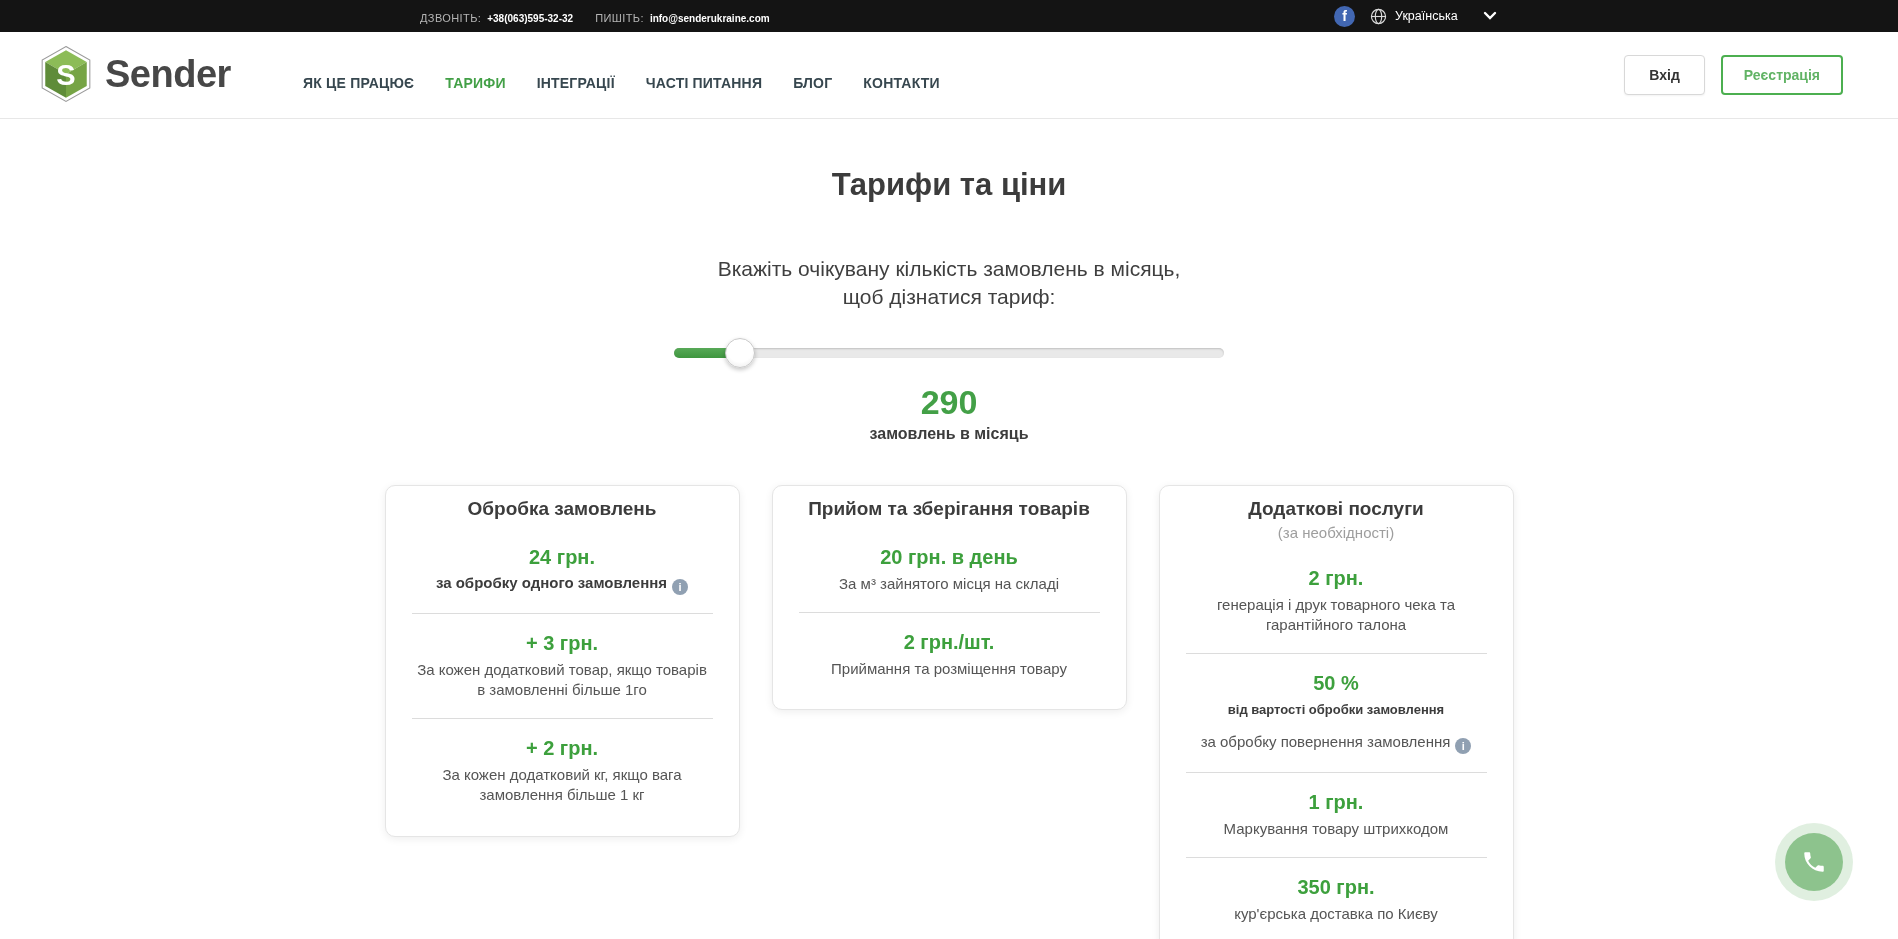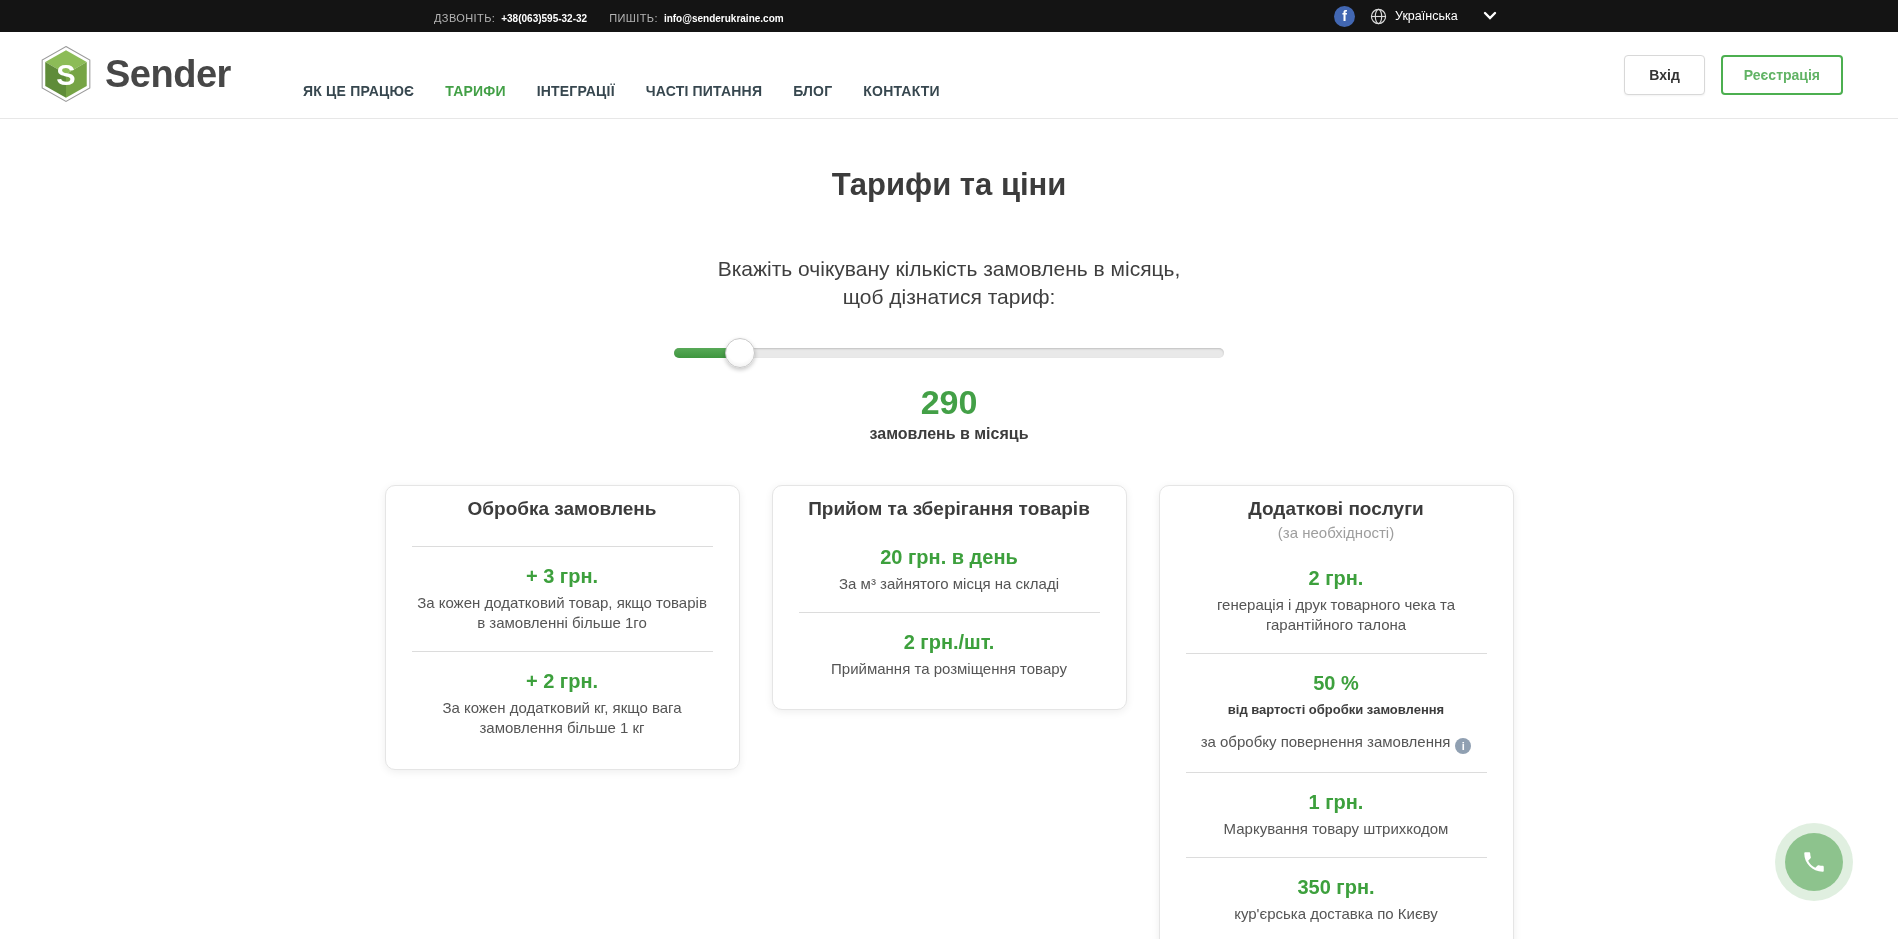--- a/index.html
+++ b/index.html
@@ -4,36 +4,36 @@
 <style>
   * { margin:0; padding:0; box-sizing:border-box; }
   html,body { background:#fff; }
   body {
     width:1898px; height:939px; position:relative; overflow:hidden;
     font-family:"Liberation Sans", sans-serif;
   }
 
   
   .topbar { position:relative; height:32px; background:#141414; }
-  .tb-contacts { position:absolute; left:434px; top:0; height:36px; display:flex; align-items:center; }
+  .tb-contacts { position:absolute; left:420px; top:0; height:36px; display:flex; align-items:center; }
   .tb-label { color:#b5b5b5; font-size:11px; letter-spacing:.4px; margin-right:6px; }
   .tb-value { color:#ffffff; font-size:10px; font-weight:bold; cursor:pointer; }
   .tb-gap { width:22px; }
   .tb-right { position:absolute; left:1334px; top:0; height:32px; display:flex; align-items:center; gap:15px; }
   .fb-circle { width:21px; height:21px; border-radius:50%; background:#4267b2; color:#fff;
     font-weight:bold; font-size:14px; display:flex; align-items:center; justify-content:center; cursor:pointer; }
   .lang-group { display:flex; align-items:center; gap:8px; cursor:pointer; }
   .lang-label { color:#fff; font-size:12.5px; }
   .tb-chevron { margin-left:10px; cursor:pointer; display:flex; align-items:center; }
 
   
   .header { position:relative; height:87px; background:#fff; border-bottom:1px solid #e7e7e7; }
   .logo { position:absolute; left:40px; top:14px; display:flex; align-items:center; gap:13px; cursor:pointer; }
   .brand-name { font-size:38px; font-weight:bold; color:#474747; letter-spacing:-.5px; }
-  .nav { position:absolute; left:303px; top:16px; height:100%; display:flex; align-items:center; gap:31px; }
+  .nav { position:absolute; left:303px; top:8px; height:100%; display:flex; align-items:center; gap:31px; }
   .nav-item { font-size:14px; font-weight:bold; color:#37474f; letter-spacing:.2px; cursor:pointer; white-space:nowrap; }
   .nav-item.active { color:#43a047; }
   .auth { position:absolute; right:55px; top:50%; transform:translateY(-50%); display:flex; gap:16px; }
   .btn { font-family:inherit; font-size:14px; font-weight:bold; border-radius:4px; background:#fff; cursor:pointer; }
   .btn-login { padding:11px 24px; border:1px solid #d8d8d8; color:#333; box-shadow:0 1px 2px rgba(0,0,0,.05); }
   .btn-register { padding:10px 21px; border:2px solid #4caf50; color:#61b365; }
 
   
   .main { text-align:center; }
   .page-title { margin-top:48px; font-size:31px; font-weight:bold; color:#3c3c3c; }
@@ -142,20 +142,24 @@
   </div>
 
   <div class="slider-value">290</div>
   <div class="slider-value-label">замовлень в місяць</div>
 
   <div class="cards">
 
     <div class="card">
       <div class="card-title">Обробка замовлень</div>
       <div class="card-body">
+        <div>
+          <div class="price">24 грн.</div>
+          <div class="desc-bold"><span>за обробку одного замовлення</span><span class="info-icon">i</span></div>
+        </div>
         <div class="hr"></div>
         <div>
           <div class="price">+ 3 грн.</div>
           <div class="desc">За кожен додатковий товар, якщо товарів в замовленні більше 1го</div>
         </div>
         <div class="hr"></div>
         <div>
           <div class="price">+ 2 грн.</div>
           <div class="desc">За кожен додатковий кг, якщо вага замовлення більше 1 кг</div>
         </div>

